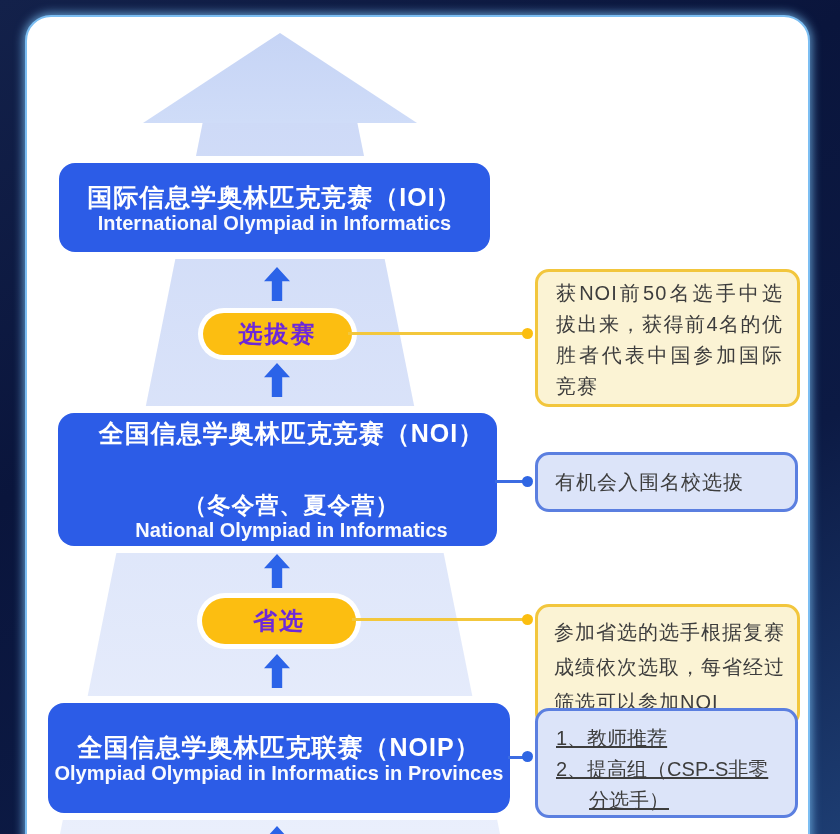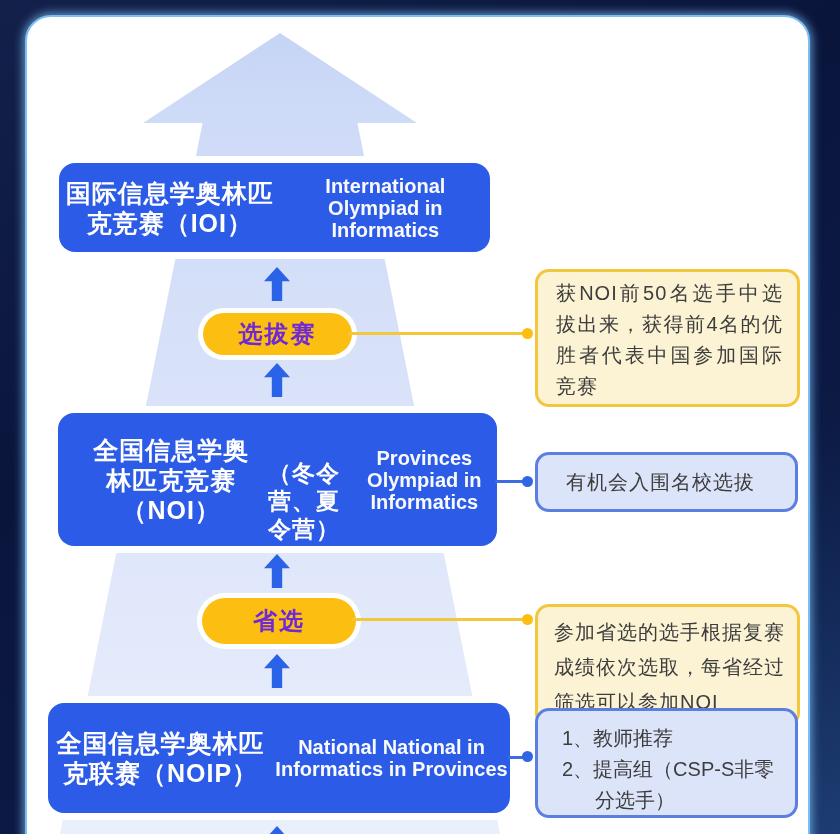--- a/index.html
+++ b/index.html
@@ -12,21 +12,21 @@
   .panel{
     position:absolute;left:25px;top:15px;width:785px;bottom:-30px;
     background:#ffffff;border:2px solid #7cbef2;border-radius:26px;
     box-shadow:0 0 10px 2px rgba(122,190,242,0.75);
   }
   .bg-arrow{position:absolute;left:0;top:0;pointer-events:none;}
   
   .stage{
     position:absolute;background:#2c5ce7;border-radius:16px;
     box-shadow:0 0 0 7px #ffffff;
-    display:flex;align-items:center;justify-content:center;
+    display:flex;flex-direction:column;align-items:center;justify-content:center;
     color:#fff;text-align:center;
   }
   .stage-title{font-size:25px;font-weight:700;line-height:30px;letter-spacing:1px;}
   .stage-title2{font-size:23px;font-weight:700;line-height:28px;letter-spacing:1px;margin-top:43px;}
   .stage-sub{font-size:20px;font-weight:700;line-height:22px;color:rgba(255,255,255,0.97);}
   
   .pill{
     position:absolute;background:#fcbe11;border-radius:999px;
     box-shadow:0 0 0 5px #ffffff;
     display:flex;align-items:center;justify-content:center;
@@ -44,23 +44,23 @@
   .dot{position:absolute;width:11px;height:11px;border-radius:50%;}
   .dot.yellow{background:#fbbe10;}
   .dot.blue{background:#2f66e3;}
   
   .note{
     position:absolute;border-radius:14px;color:#3d3d3d;font-size:20px;
   }
   .note.yellow{background:#fbf3d4;border:3px solid #f2c63d;}
   .note.blue{background:#dce4f9;border:3px solid #5b7fe0;}
   .note-ioi{padding:6px 14px 6px 18px;line-height:31px;text-align:justify;text-justify:inter-character;letter-spacing:1px;}
-  .note-noi{display:flex;align-items:center;padding-left:28px;letter-spacing:1px;}
+  .note-noi{display:flex;align-items:center;padding-left:17px;letter-spacing:1px;}
   .note-prov{padding:8px 12px 8px 16px;line-height:35px;text-align:justify;text-justify:inter-character;letter-spacing:1px;}
-  .note-noip{padding:12px 12px 10px 24px;line-height:31px;}
+  .note-noip{padding:12px 12px 10px 18px;line-height:31px;text-decoration:underline;}
   .note-li{padding-left:33px;text-indent:-33px;}
 </style>
 </head>
 <body>
 
 <div class="canvas">
 
   <div class="panel"></div>
 
   <svg class="bg-arrow" width="840" height="834" viewBox="0 0 840 834" aria-hidden="true">
@@ -92,21 +92,21 @@
   <div class="dot yellow" style="left:522px;top:328px;"></div>
   <div class="note yellow note-ioi" style="left:535px;top:269px;width:265px;height:138px;">
     <span>获NOI前50名选手中选拔出来，获得前4名的优胜者代表中国参加国际竞赛</span>
   </div>
 
   <div class="mini-arrow" style="left:264px;top:363px;"></div>
 
   <div class="stage" style="left:58px;top:413px;width:439px;height:133px;padding-left:28px;">
     <div class="stage-title">全国信息学奥林匹克竞赛（NOI）</div>
     <div class="stage-title2">（冬令营、夏令营）</div>
-    <div class="stage-sub">Provinces Olympiad in Informatics</div>
+    <div class="stage-sub">National Olympiad in Informatics</div>
   </div>
   <div class="conn blue" style="left:495px;top:480px;width:34px;"></div>
   <div class="dot blue" style="left:522px;top:476px;"></div>
   <div class="note blue note-noi" style="left:535px;top:452px;width:263px;height:60px;">
     <span>有机会入围名校选拔</span>
   </div>
 
   <div class="mini-arrow" style="left:264px;top:554px;"></div>
 
   <div class="pill" style="left:202px;top:598px;width:154px;height:46px;">
@@ -115,21 +115,21 @@
   <div class="conn yellow" style="left:352px;top:618px;width:176px;"></div>
   <div class="dot yellow" style="left:522px;top:614px;"></div>
   <div class="note yellow note-prov" style="left:535px;top:560px;width:265px;height:123px;margin-top:44px;">
     <span>参加省选的选手根据复赛成绩依次选取，每省经过筛选可以参加NOI</span>
   </div>
 
   <div class="mini-arrow" style="left:264px;top:654px;"></div>
 
   <div class="stage" style="left:48px;top:703px;width:462px;height:110px;">
     <div class="stage-title">全国信息学奥林匹克联赛（NOIP）</div>
-    <div class="stage-sub">National National in Informatics in Provinces</div>
+    <div class="stage-sub">Olympiad Olympiad in Informatics in Provinces</div>
   </div>
   <div class="conn blue" style="left:508px;top:756px;width:20px;"></div>
   <div class="dot blue" style="left:522px;top:751px;"></div>
   <div class="note blue note-noip" style="left:535px;top:708px;width:263px;height:110px;">
     <div class="note-li">1、教师推荐</div>
     <div class="note-li">2、提高组（CSP-S非零分选手）</div>
   </div>
 
   <div class="mini-arrow" style="left:264px;top:826px;"></div>
 

